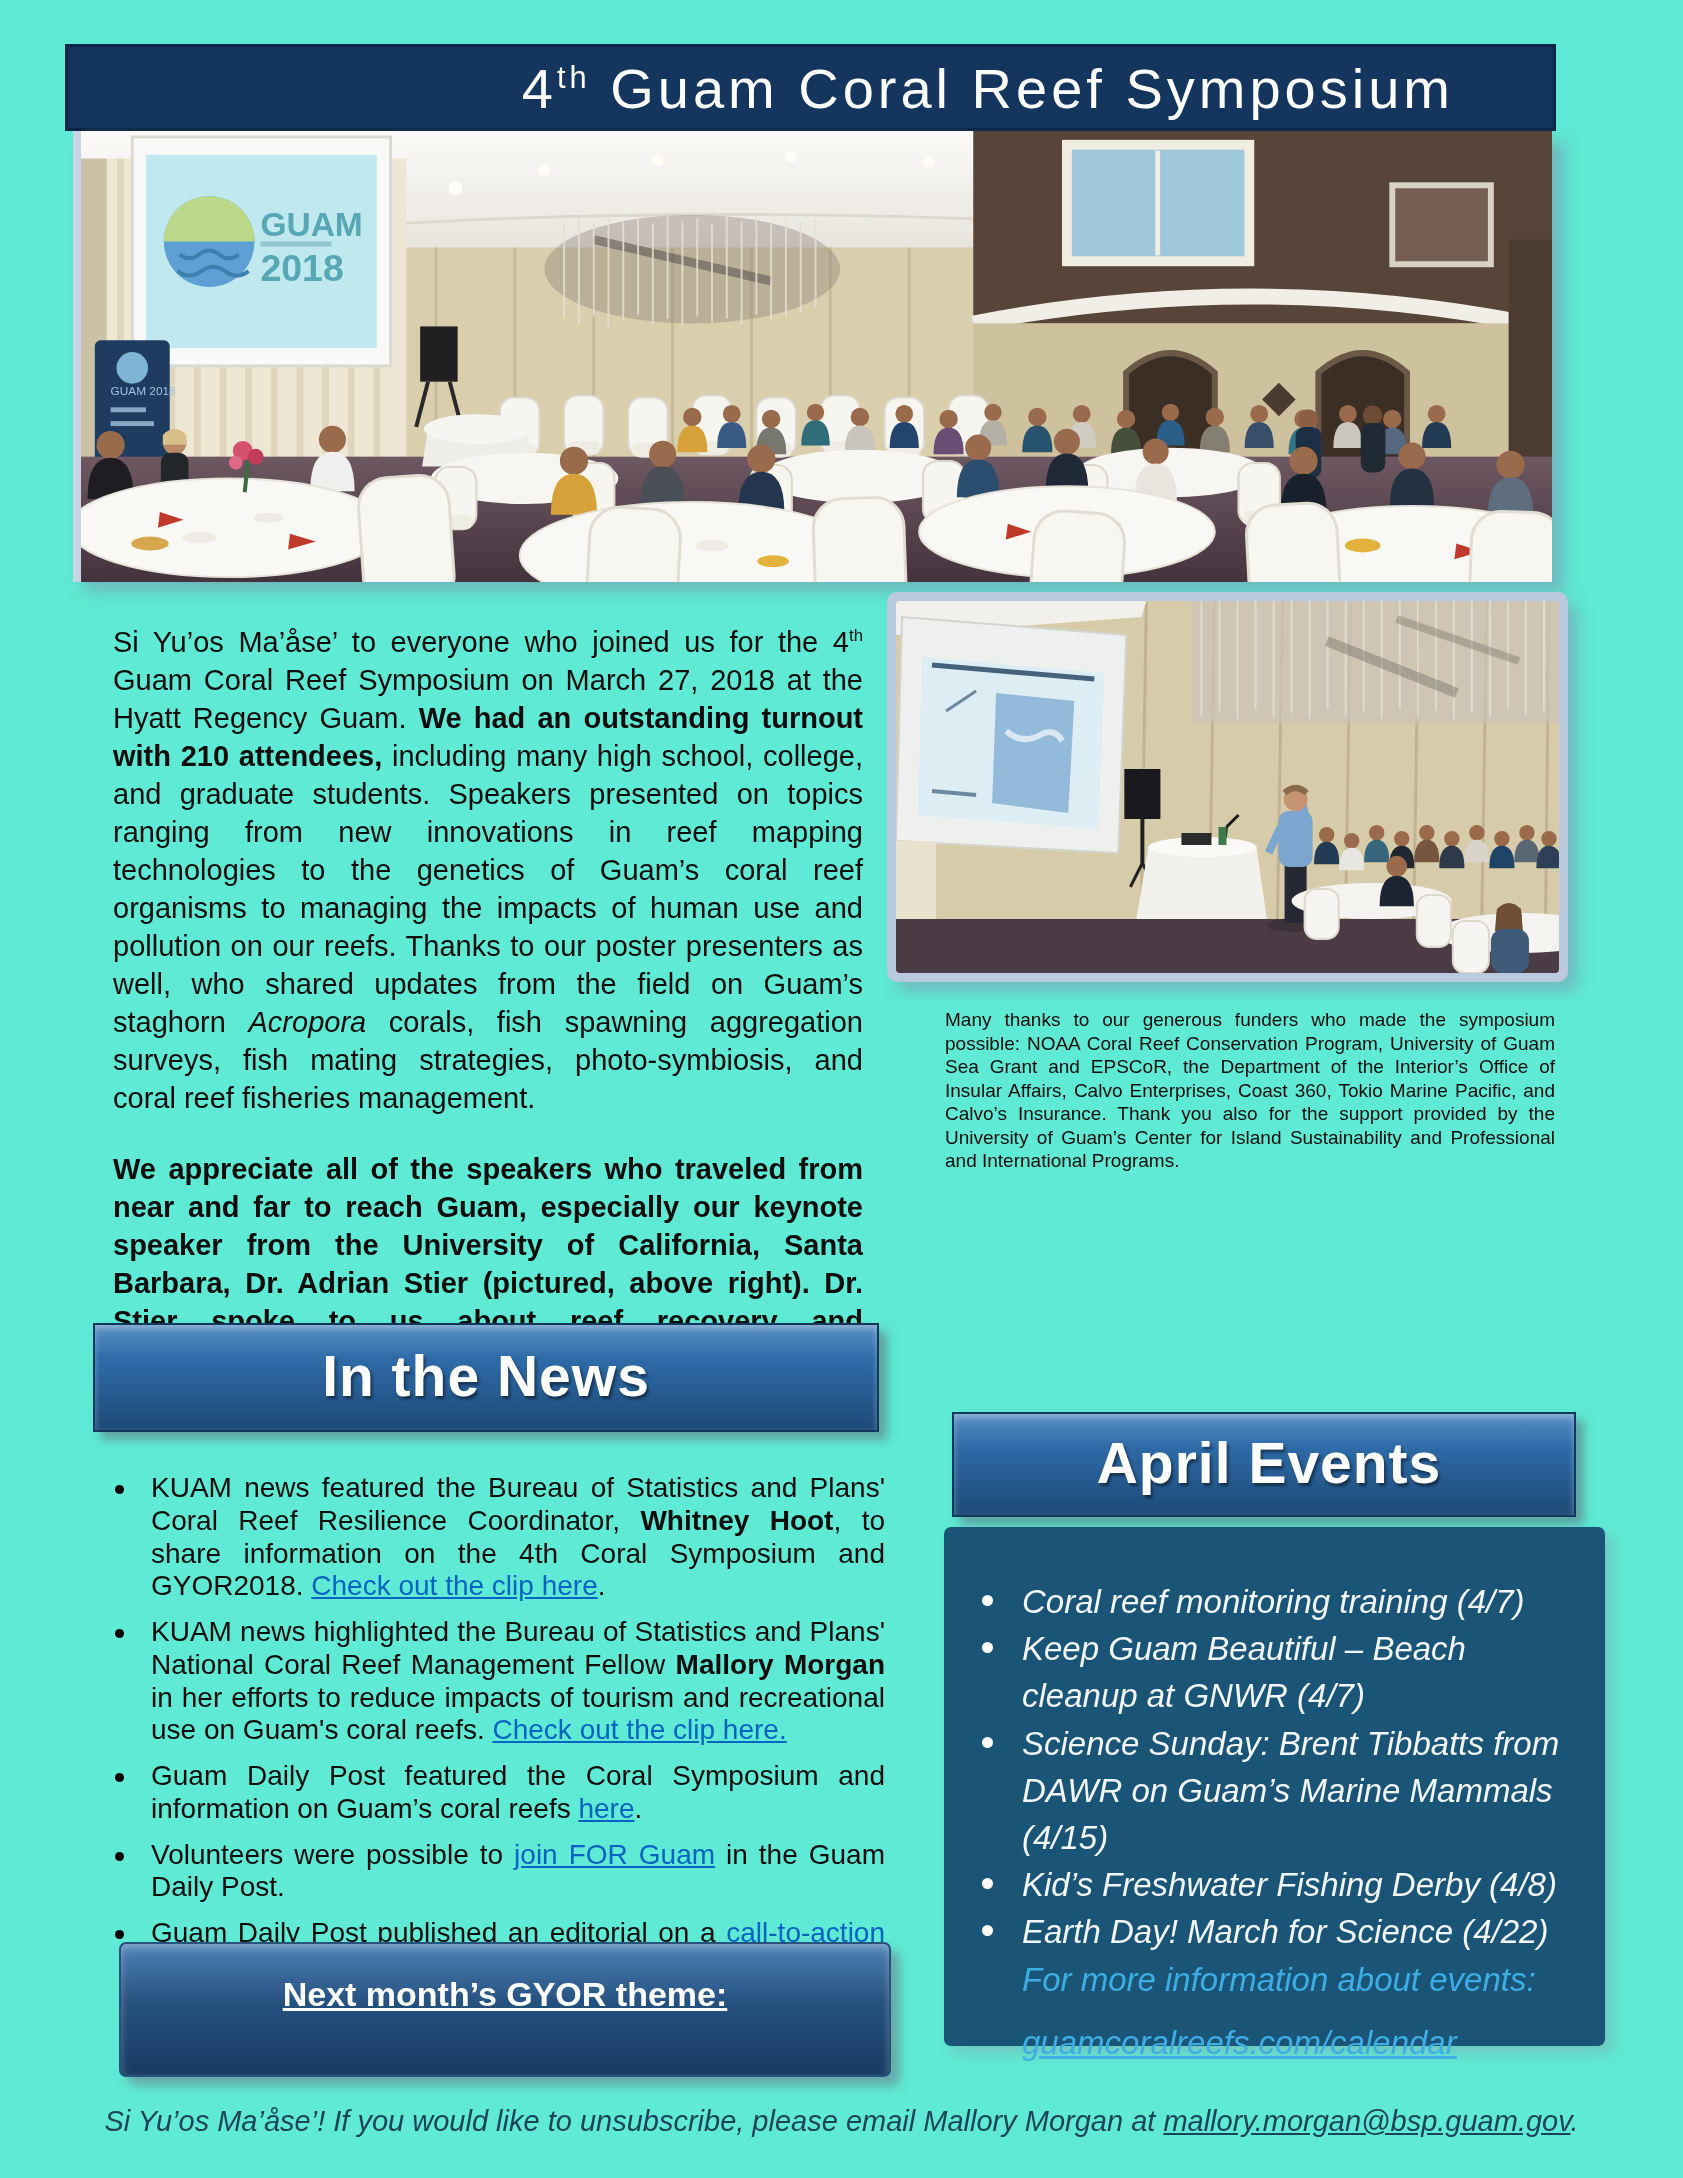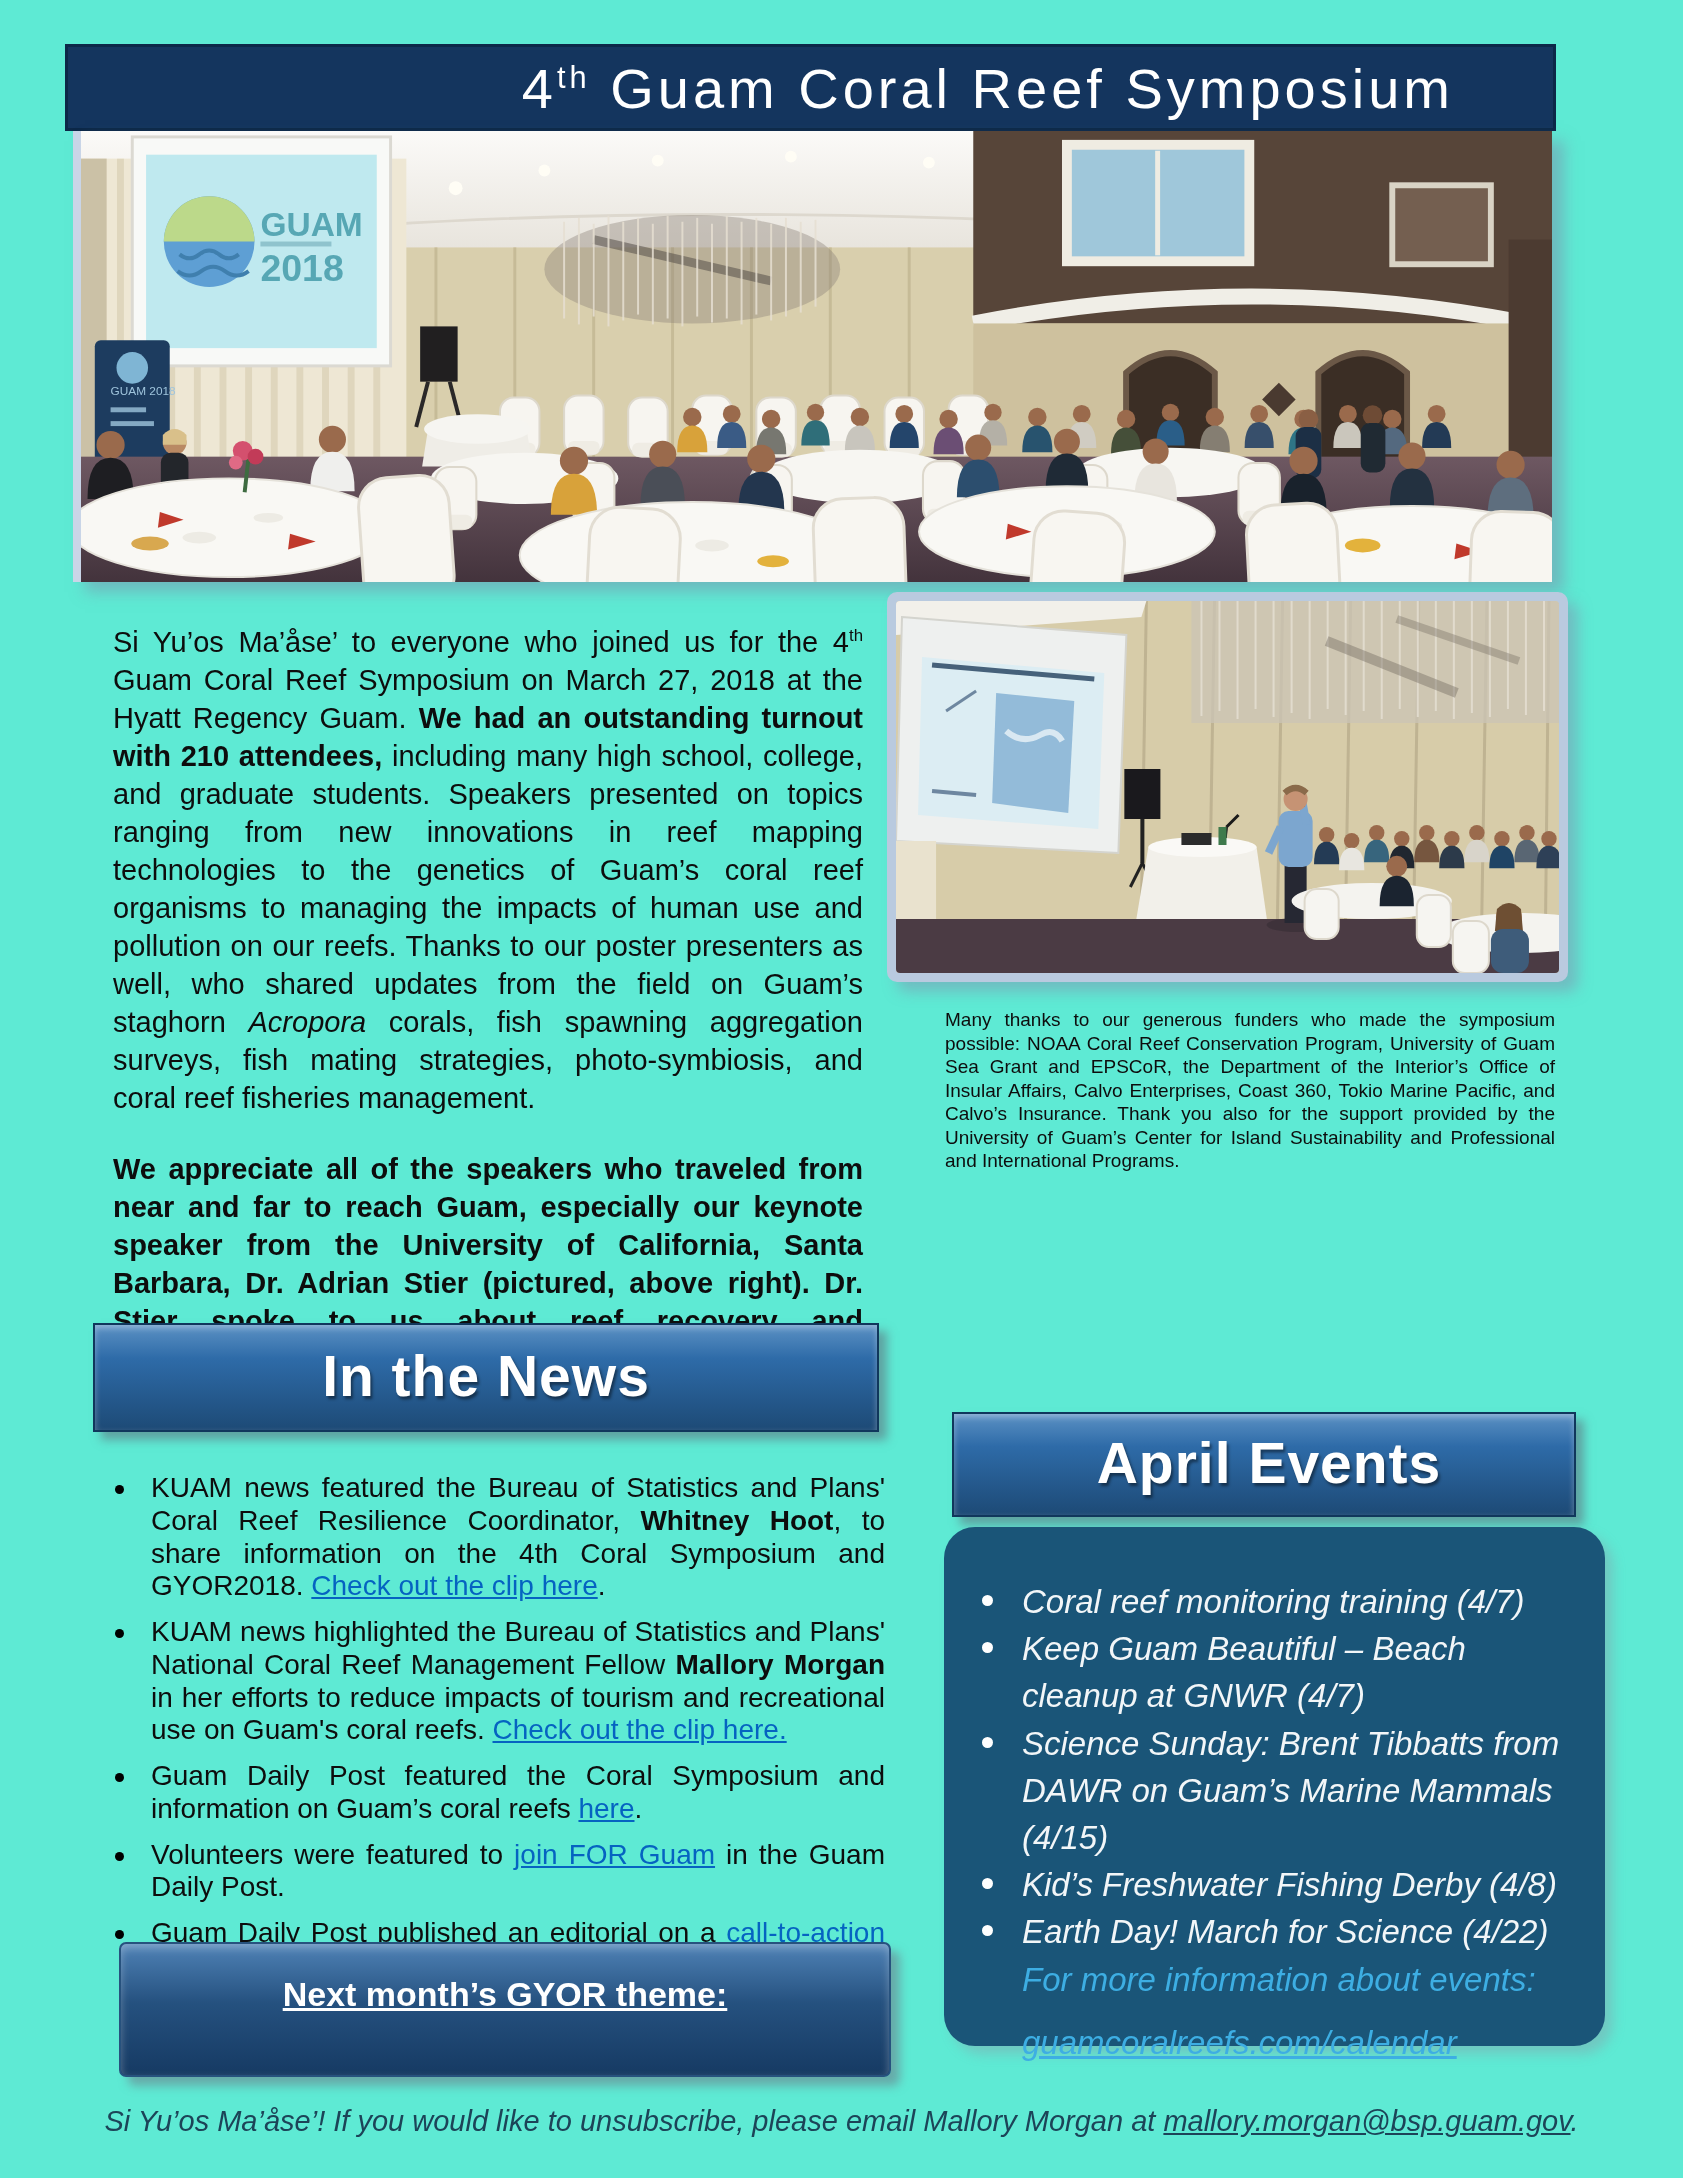--- a/index.html
+++ b/index.html
@@ -60,21 +60,21 @@
   .gyor-box{position:absolute;left:119px;top:1942px;width:772px;height:135px;box-sizing:border-box;
           border-radius:7px;border:2px solid #27527E;
           background:linear-gradient(#4F82B6 0%,#25517F 45%,#163A63 100%);
           box-shadow:inset 0 4px 8px rgba(255,255,255,.3), 9px 9px 10px rgba(110,120,135,.55);
           text-align:center;color:#fff;padding-top:31px;}
   .gyor-line1{font-size:34px;font-weight:700;text-decoration:underline;margin:0 0 8px 0;}
   .gyor-line2{font-size:34px;font-weight:700;margin:0;}
 
   
   .april-box{position:absolute;left:944px;top:1527px;width:661px;height:519px;box-sizing:border-box;
-          background:#1A5578;border-radius:31px;box-shadow:8px 8px 12px rgba(140,150,165,.4);
+          background:#1A5578;border-radius:7px;box-shadow:8px 8px 12px rgba(140,150,165,.4);
           padding:51px 40px 0 30px;}
   .april-box ul{list-style:none;margin:0;padding:0;}
   .april-box li{position:relative;padding-left:48px;color:#F2F6F8;font-size:33px;font-style:italic;
           line-height:1.43;margin:0;}
   .april-box li::before{content:"";position:absolute;left:8px;top:17px;width:11px;height:11px;
           border-radius:50%;background:#ffffff;}
   .april-more{margin:0 0 16px 48px;color:#3DAEE3;font-size:33px;font-style:italic;line-height:1.43;}
   a.april-cal-link{color:#3DAEE3;text-decoration:underline;font-size:33px;font-style:italic;
           margin-left:48px;display:inline-block;line-height:1.43;}
 
@@ -449,21 +449,21 @@
   <div class="funders">Many thanks to our generous funders who made the symposium possible: NOAA Coral Reef Conservation Program, University of Guam Sea Grant and EPSCoR, the Department of the Interior’s Office of Insular Affairs, Calvo Enterprises, Coast 360, Tokio Marine Pacific, and Calvo’s Insurance. Thank you also for the support provided by the University of Guam’s Center for Island Sustainability and Professional and International Programs.</div>
 
   <div class="hdr-box news-hdr">
     <div class="hdr-text">In the News</div>
   </div>
   <div class="news-list">
     <ul>
       <li><span class="seg-plain">KUAM news featured the Bureau of Statistics and Plans' Coral Reef Resilience Coordinator, </span><span class="seg-bold">Whitney Hoot</span><span class="seg-plain">, to share information on the 4th Coral Symposium and GYOR2018. </span><a class="seg-link" href="#">Check out the clip here</a><span class="seg-plain">.</span></li>
       <li><span class="seg-plain">KUAM news highlighted the Bureau of Statistics and Plans' National Coral Reef Management Fellow </span><span class="seg-bold">Mallory Morgan</span><span class="seg-plain"> in her efforts to reduce impacts of tourism and recreational use on Guam's coral reefs. </span><a class="seg-link" href="#">Check out the clip here.</a></li>
       <li><span class="seg-plain">Guam Daily Post featured the Coral Symposium and information on Guam’s coral reefs </span><a class="seg-link" href="#">here</a><span class="seg-plain">.</span></li>
-      <li><span class="seg-plain">Volunteers were featured to </span><a class="seg-link" href="#">join FOR Guam</a><span class="seg-plain"> in the Guam Daily Post.</span></li>
+      <li><span class="seg-plain">Volunteers were possible to </span><a class="seg-link" href="#">join FOR Guam</a><span class="seg-plain"> in the Guam Daily Post.</span></li>
       <li><span class="seg-plain">Guam Daily Post published an editorial on a </span><a class="seg-link" href="#">call-to-action for the community</a><span class="seg-plain"> to protect coral reefs during #GYOR2018.</span></li>
     </ul>
   </div>
 
   <div class="gyor-box">
     <p class="gyor-line1">Next month’s GYOR theme:</p>
   </div>
 
   <div class="hdr-box april-hdr">
     <div class="hdr-text">April Events</div>

